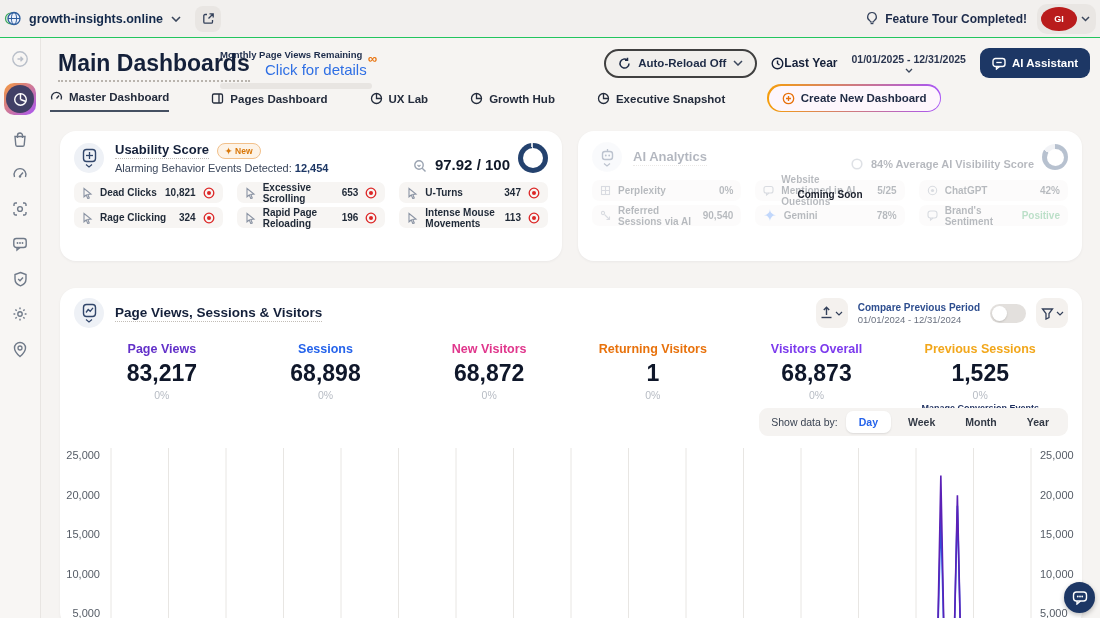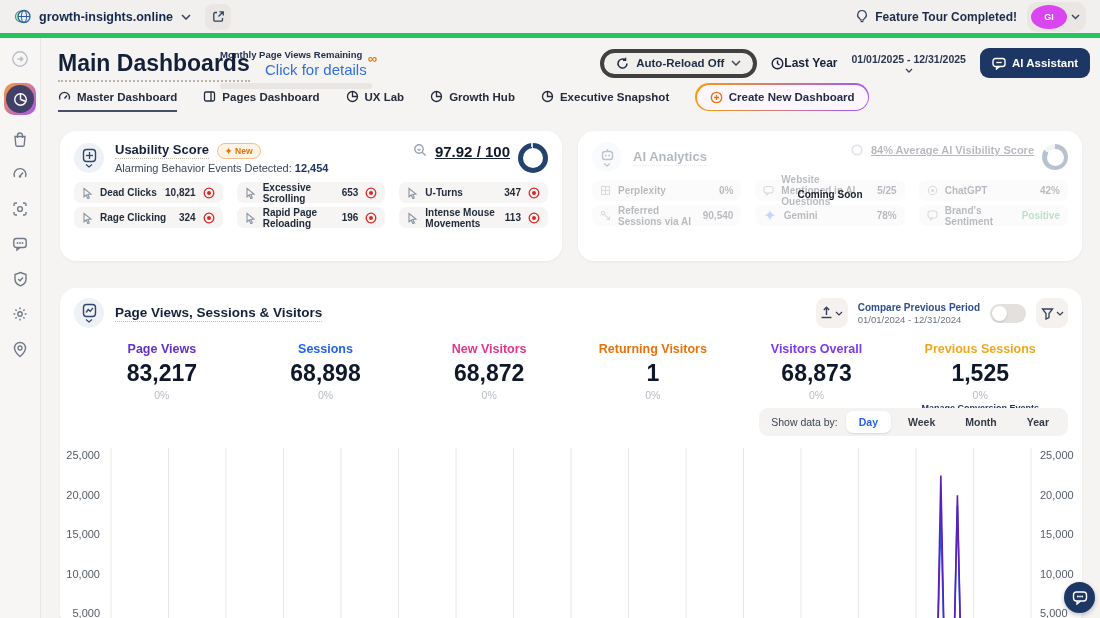--- a/index.html
+++ b/index.html
@@ -1,30 +1,30 @@
 <!DOCTYPE html>
 <html><head>
 <meta charset="utf-8">
 <style>
   * { margin:0; padding:0; box-sizing:border-box; }
   html,body { width:1100px; height:618px; overflow:hidden; }
   body { font-family:"Liberation Sans", sans-serif; background:#f6f4f2; position:relative; color:#16213a; }
 
   
   .topbar { position:absolute; left:0; top:0; width:1100px; height:38px; background:#f2f0ee;
-            border-bottom:5px solid #22c55e; display:flex; align-items:center; padding:0 14px; }
+            border-bottom:1px solid #22c55e; display:flex; align-items:center; padding:0 4px; }
   .site-sel { display:flex; align-items:center; gap:8px; cursor:pointer; }
   .site-name { font-size:12.5px; font-weight:bold; color:#13294b; }
   .ext-btn { margin-left:14px; width:26px; height:26px; border-radius:8px; background:#e9e6e3;
              display:flex; align-items:center; justify-content:center; cursor:pointer; }
   .top-right { margin-left:auto; display:flex; align-items:center; gap:10px; }
   .tour { display:flex; align-items:center; gap:6px; font-size:12px; font-weight:bold; color:#1d2b4a; cursor:pointer; }
   .avatar-pill { display:flex; align-items:center; gap:4px; background:#e9e6e3; border-radius:10px;
                  padding:3px 6px 3px 4px; cursor:pointer; }
-  .avatar { width:36px; height:24px; border-radius:50%; background:#d946ef; color:#fff; font-size:9px;
+  .avatar { width:36px; height:24px; border-radius:50%; background:#b91c1c; color:#fff; font-size:9px;
             font-weight:bold; display:flex; align-items:center; justify-content:center; }
 
   
   .sidebar { position:absolute; left:0; top:38px; bottom:0; width:41px; background:#f8f6f4;
              border-right:1px solid #e8e5e2; display:flex; flex-direction:column; align-items:center;
              padding-top:10px; gap:13px; }
   .side-ic { width:22px; height:22px; display:flex; align-items:center; justify-content:center;
              color:#707a89; cursor:pointer; }
   .side-active { width:32px; height:32px; border-radius:10px; padding:2px;
                  background:linear-gradient(135deg,#f59a3c,#a855f7); cursor:pointer; }
@@ -34,31 +34,31 @@
   
   .page-title { position:absolute; left:58px; top:50px; font-size:23px; font-weight:bold; color:#14203a;
                 border-bottom:2px dotted #b9b4ae; padding-bottom:3px; }
   .quota { position:absolute; left:220px; top:49px; width:155px; cursor:pointer; }
   .quota-title { font-size:9.5px; font-weight:bold; color:#1c2b4a; }
   .quota-link { font-size:15px; font-weight:normal; color:#2f6fe4; margin-top:1px;padding-left:45px; }
   .quota-bar { margin-top:5px; width:152px; height:6px; border-radius:3px; background:#e8e5e2; }
   .quota-inf { position:absolute; right:-2px; top:2px; color:#e8720c; font-size:13px; font-weight:bold; }
 
   .hdr-right { position:absolute; right:10px; top:48px; display:flex; align-items:center; gap:14px; }
-  .reload-pill { display:flex; align-items:center; gap:7px; background:#f1efec; border:4px solid #404040;
+  .reload-pill { display:flex; align-items:center; gap:7px; background:#f1efec; border:2px solid #404040;
                  border-radius:15px; height:29px; padding:0 12px; font-size:11.5px; font-weight:bold;
                  color:#1e2b46; cursor:pointer;justify-content:space-between; }
   .lastyear { display:flex; align-items:center; font-size:12px; font-weight:bold; color:#16213a; cursor:pointer; }
   .daterange { display:flex; align-items:center; gap:3px; font-size:10.5px; font-weight:bold; color:#2b3650; cursor:pointer;flex-direction:column; }
   .ai-btn { display:flex; align-items:center; gap:6px; background:#1d3765; color:#fff; border:none;
             border-radius:9px; height:30px; padding:0 12px; font-size:11.5px; font-weight:bold;
             font-family:"Liberation Sans",sans-serif; cursor:pointer; }
 
   
-  .tabs { position:absolute; left:58px; top:90px; display:flex; align-items:flex-start; gap:26px; }
+  .tabs { position:absolute; left:50px; top:90px; display:flex; align-items:flex-end; gap:42px; }
   .tab { display:flex; align-items:center; gap:6px; font-size:11.5px; font-weight:bold; color:#242c3c;
          padding-bottom:7px; cursor:pointer; }
   .tab.active { border-bottom:2.5px solid #455062; }
   .tab-create-wrap { border-radius:15px; padding:1.5px; background:linear-gradient(90deg,#f59e0b,#a855f7);
                      margin-top:-7px; cursor:pointer; }
   .tab-create { display:flex; align-items:center; gap:6px; background:#fdf6fc; border-radius:14px;
                 height:25px; padding:0 13px; font-size:11.5px; font-weight:bold; color:#1f2a44; }
 
   
   .card { position:absolute; background:#fff; border-radius:16px; box-shadow:0 1px 3px rgba(16,24,40,.05); }
@@ -68,21 +68,21 @@
 
   .card-head { display:flex; align-items:center; padding:11px 14px 6px 14px; }
   .head-ic { width:30px; height:30px; border-radius:50%; background:#eef1f6; display:flex; flex-direction:column;
              align-items:center; justify-content:center; color:#31466b; margin-right:11px; flex:none; }
   .card-title { font-size:13px; font-weight:bold; color:#14203a; border-bottom:1.5px dotted #c2bdb7; padding-bottom:1px; }
   .new-badge { display:flex; align-items:center; gap:3px; margin-left:8px; border:1px solid #f2c08a;
                background:#fdf3e7; color:#d97708; border-radius:9px; font-size:8.5px; font-weight:bold;
                padding:2px 7px; }
   .sub-line { font-size:11px; color:#3b475c; margin-top:3px; }
   .sub-line b { color:#1d3765; }
-  .score-right { margin-left:auto; display:flex; align-items:flex-start; gap:8px;text-decoration:underline; }
+  .score-right { margin-left:auto; display:flex; align-items:flex-end; gap:8px; }
   .score-num { font-size:15px; font-weight:bold; color:#101828; }
   .ring { position:relative; border-radius:50%; flex:none; }
   .ring::after { content:""; position:absolute; inset:5px; border-radius:50%; background:#fff; }
   .ring-lg { width:30px; height:30px; }
   .ring-sm { width:26px; height:26px; }
   .ring-sm::after { inset:4.5px; }
 
   .rows-grid { display:grid; grid-template-columns:1fr 1fr 1fr; gap:4px 14px; padding:2px 14px; }
   .pill-row { display:flex; align-items:center; gap:7px; background:#f7f5f3; border-radius:7px;
               height:21px; padding:0 8px; cursor:pointer; }

